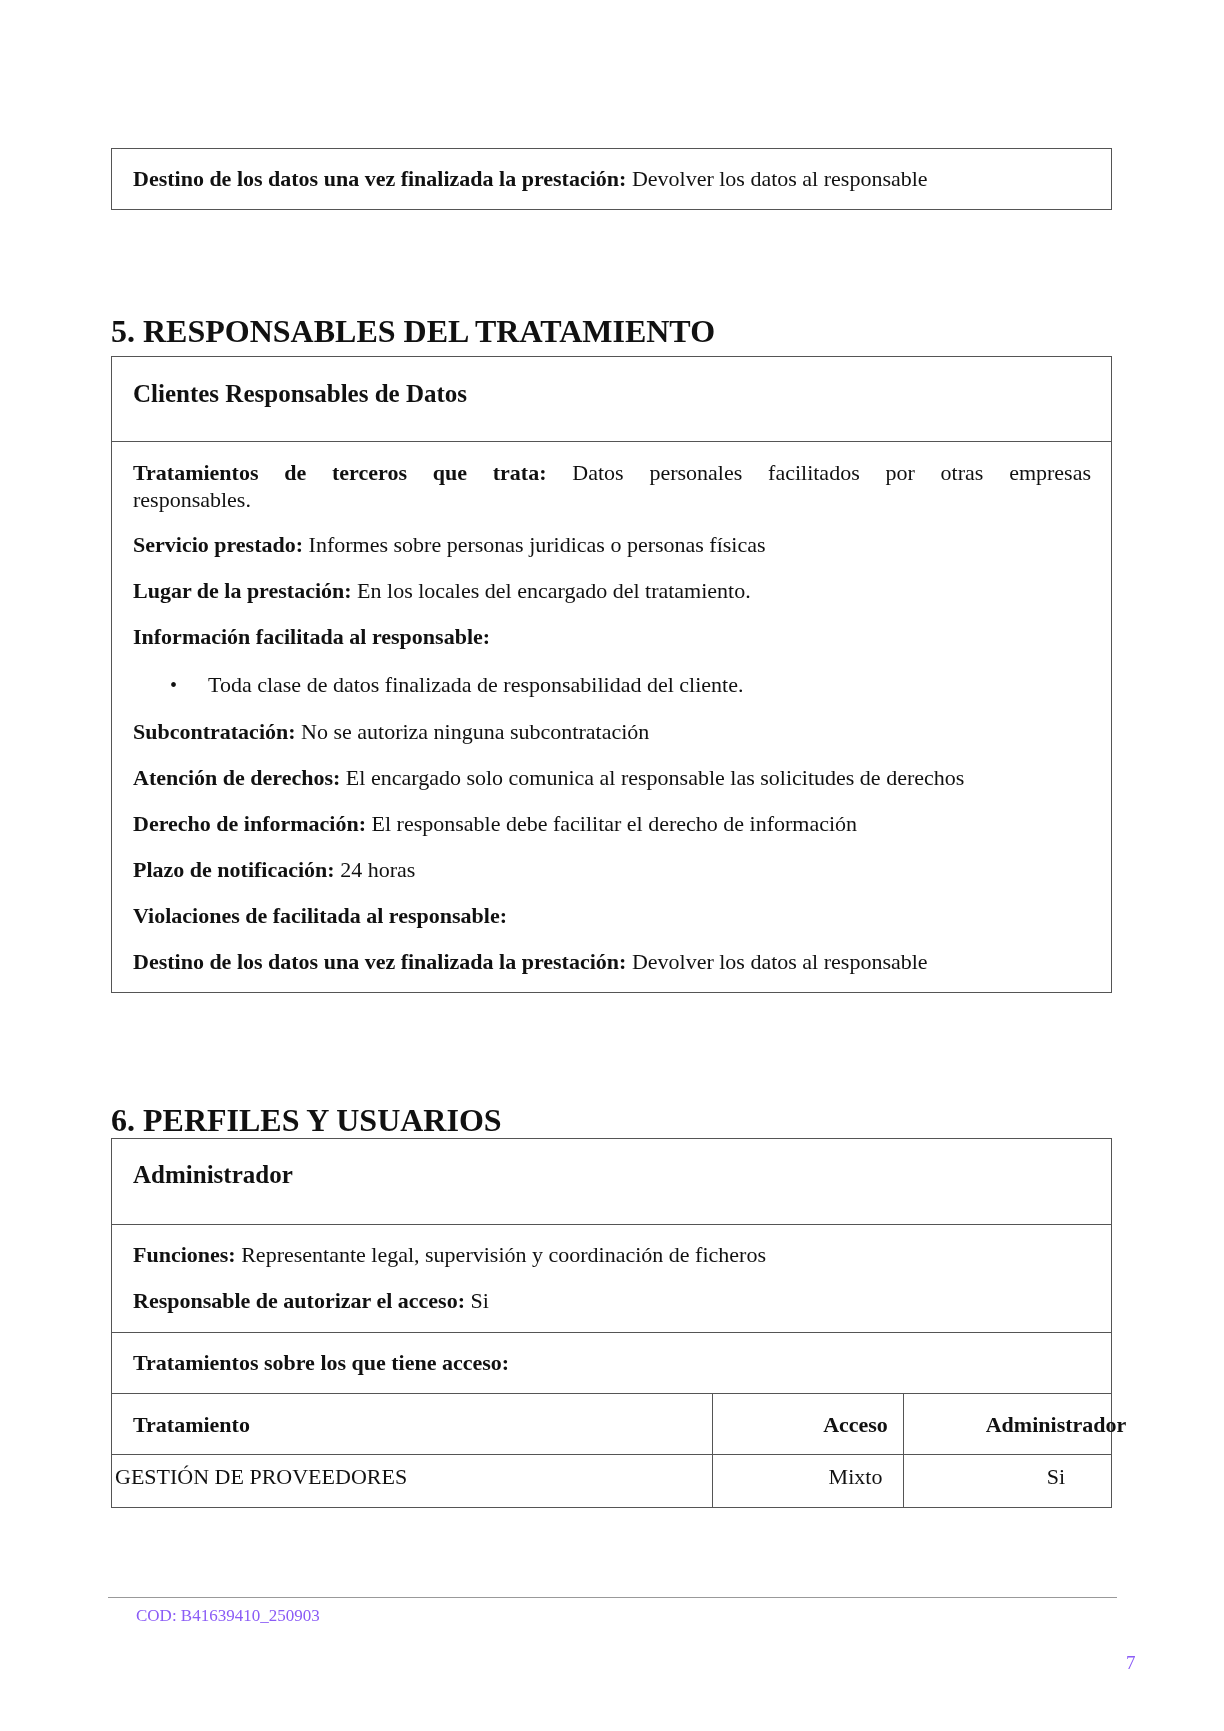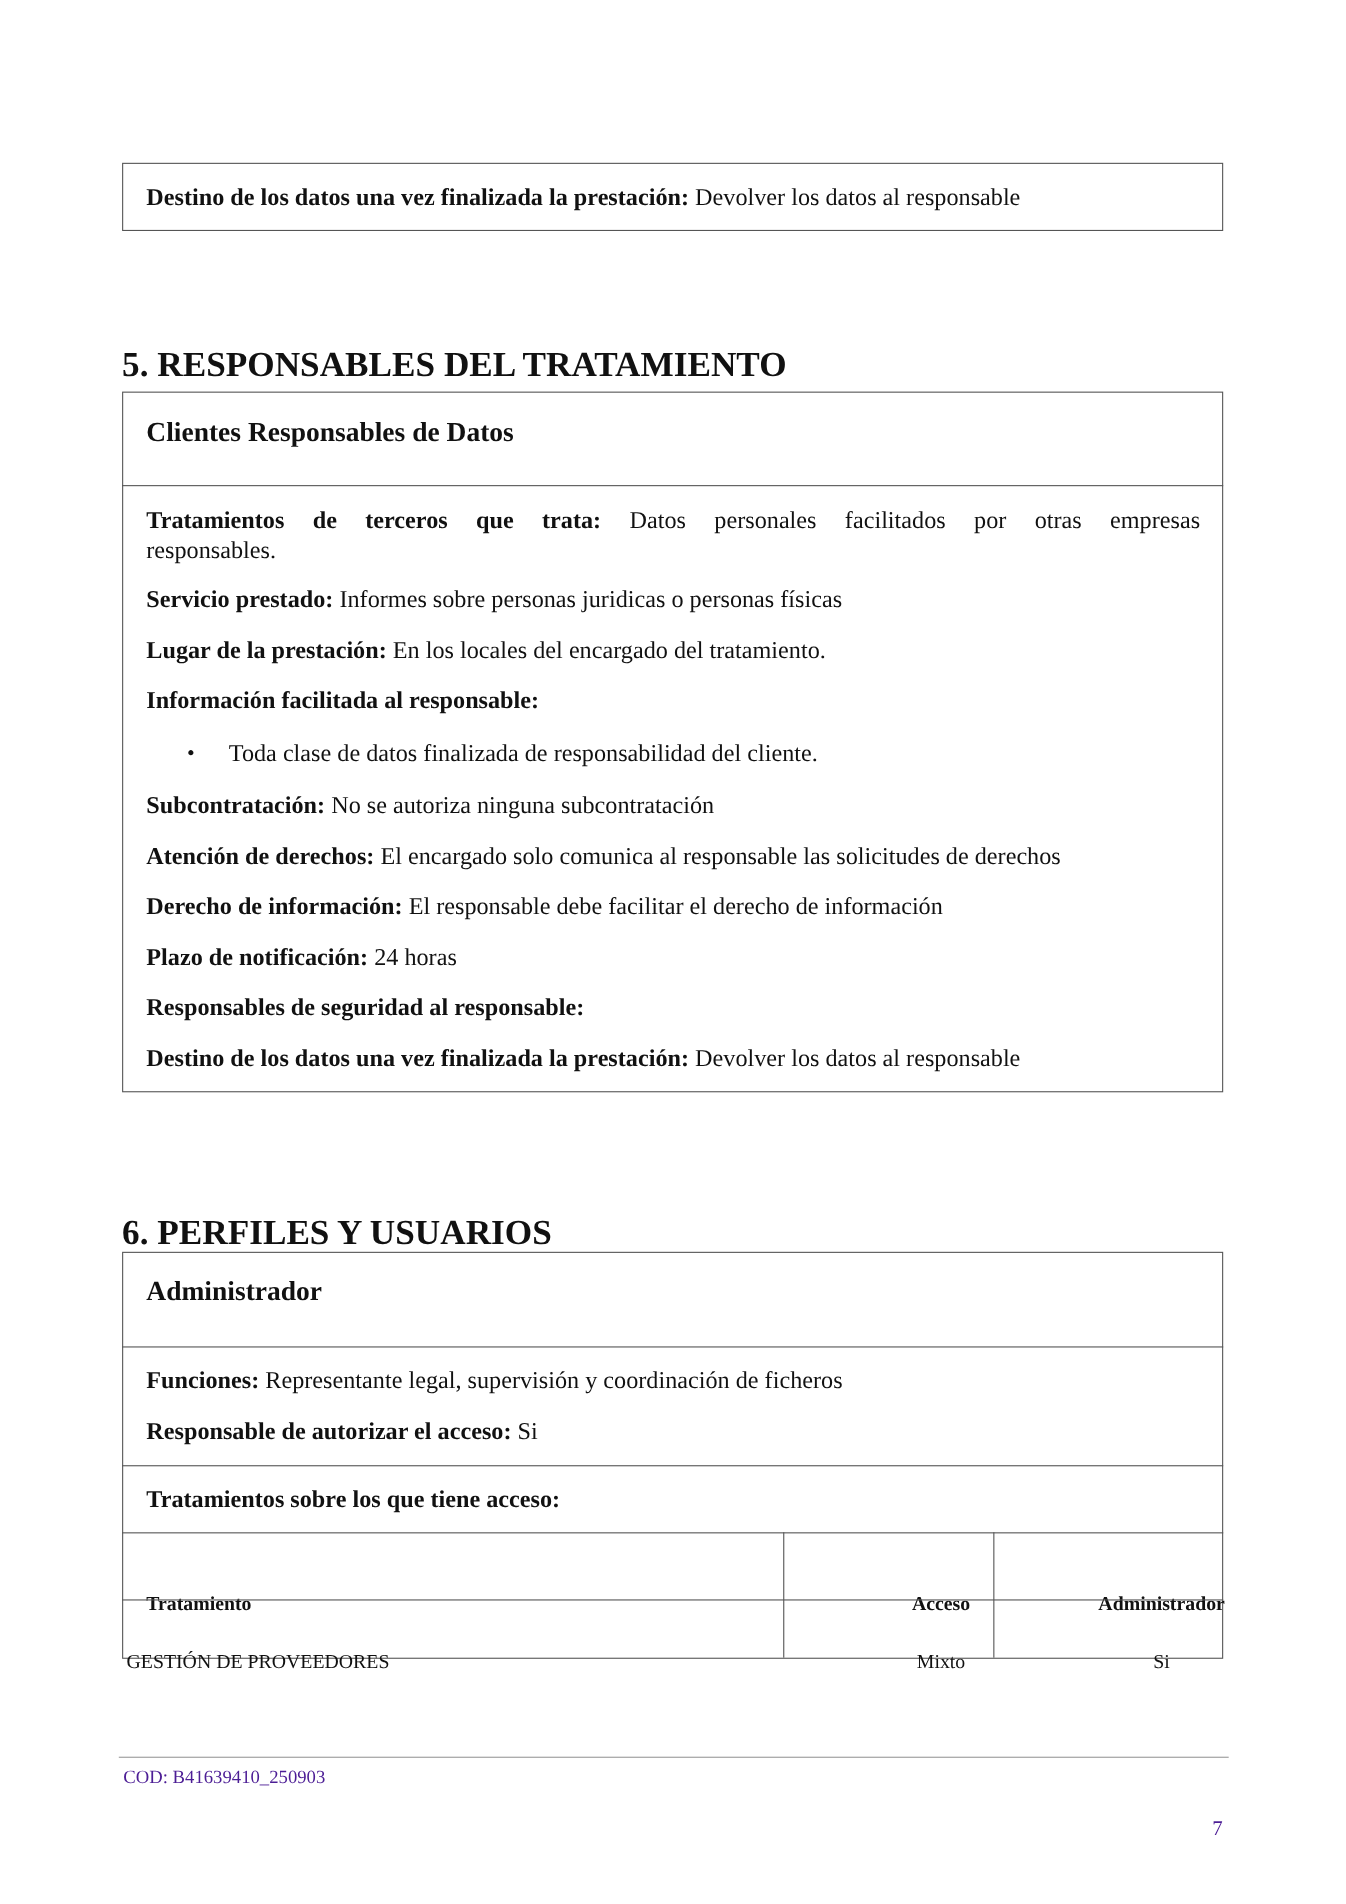--- a/index.html
+++ b/index.html
@@ -6,24 +6,24 @@
   body { width: 1224px; height: 1731px; position: relative; overflow: hidden;
          font-family: "Liberation Serif", "DejaVu Serif", serif; color: #111111; }
   .box { position: absolute; left: 111px; width: 1001px; border: 1.5px solid #555555; box-sizing: border-box; }
   .hline { position: absolute; left: 111px; width: 1001px; height: 0; border-top: 1.5px solid #555555; }
   .vline { position: absolute; width: 0; border-left: 1.5px solid #555555; }
   .line { position: absolute; left: 133px; font-size: 22px; line-height: 26px; white-space: nowrap; }
   .line b { font-weight: bold; }
   .section-title { position: absolute; left: 111px; font-size: 32px; font-weight: bold; line-height: 30px; white-space: nowrap; margin-top: 27px; }
   .box-title { position: absolute; left: 133px; font-size: 25px; font-weight: bold; line-height: 30px; white-space: nowrap; }
   .justify { position: absolute; left: 133px; width: 958px; font-size: 22px; line-height: 27px; text-align: justify; }
-  .cell { position: absolute; font-size: 18px; line-height: 26px; white-space: nowrap; margin-top: 33px; }
+  .cell { position: absolute; font-size: 22px; line-height: 26px; white-space: nowrap; }
   .center { text-align: center; padding-left: 48px; }
   .footer-rule { position: absolute; left: 108px; width: 1009px; border-top: 1.5px solid #999999; height: 0; }
-  .footer { position: absolute; font-size: 17px; line-height: 20px; white-space: nowrap; color: #4c1d95; }
+  .footer { position: absolute; font-size: 17px; line-height: 20px; white-space: nowrap; color: #8b5cf6; margin-left: 24px; }
   .bullet { position: absolute; left: 170px; font-size: 20px; line-height: 26px; }
 </style>
 </head>
 <body>
 
 <div class="box" style="top:148px; height:62px;"></div>
 <div class="line" style="top:166px;">
   <b>Destino de los datos una vez finalizada la prestación:</b><span> Devolver los datos al responsable</span>
 </div>
 
@@ -56,21 +56,21 @@
 <div class="line" style="top:765px;">
   <b>Atención de derechos:</b><span> El encargado solo comunica al responsable las solicitudes de derechos</span>
 </div>
 <div class="line" style="top:811px;">
   <b>Derecho de información:</b><span> El responsable debe facilitar el derecho de información</span>
 </div>
 <div class="line" style="top:857px;">
   <b>Plazo de notificación:</b><span> 24 horas</span>
 </div>
 <div class="line" style="top:903px;">
-  <b>Responsables de seguridad al responsable:</b>
+  <b>Violaciones de facilitada al responsable:</b>
 </div>
 <div class="line" style="top:949px;">
   <b>Destino de los datos una vez finalizada la prestación:</b><span> Devolver los datos al responsable</span>
 </div>
 
 <div class="section-title" style="top:1078px;">6.  PERFILES Y USUARIOS</div>
 
 <div class="box" style="top:1138px; height:370px;"></div>
 <div class="box-title" style="top:1160px;">Administrador</div>
 <div class="hline" style="top:1224px;"></div>

